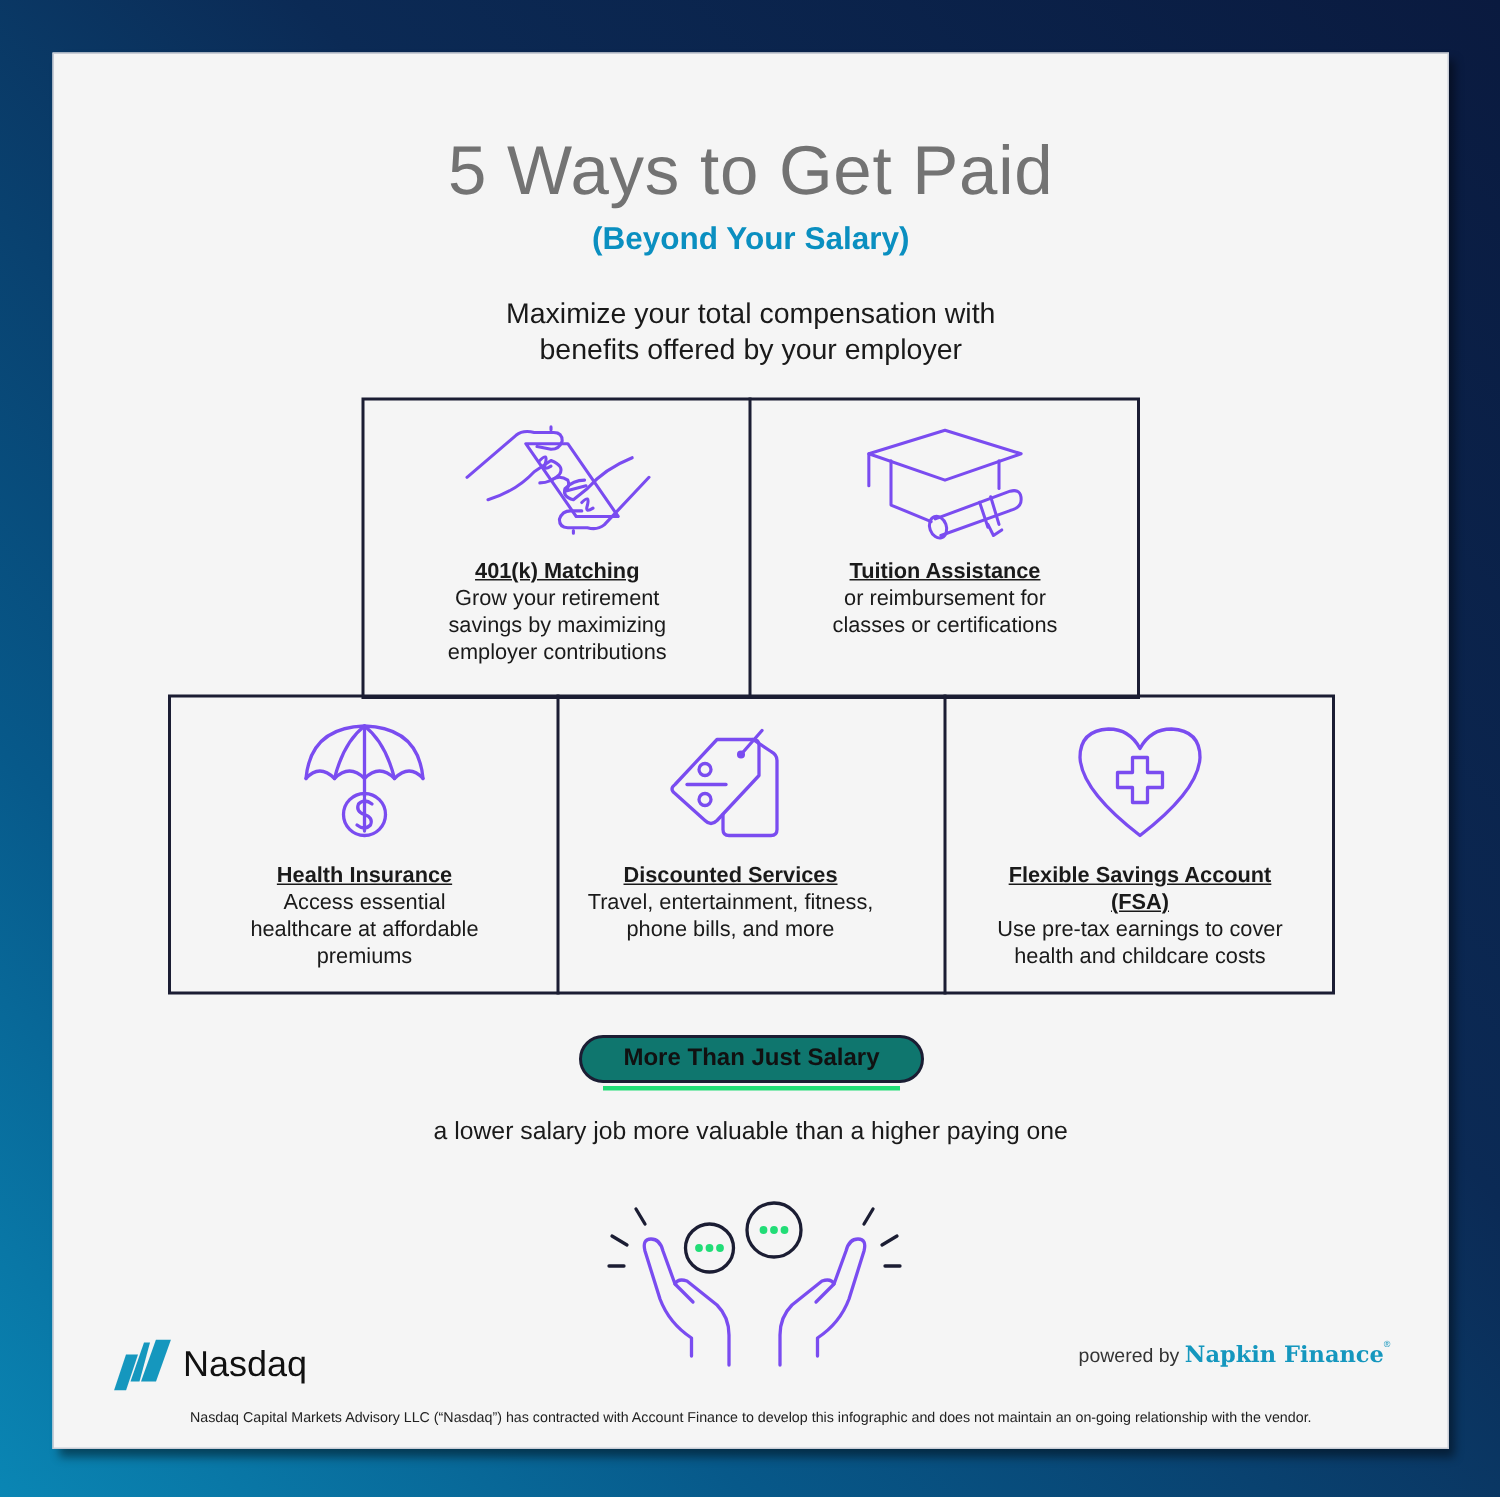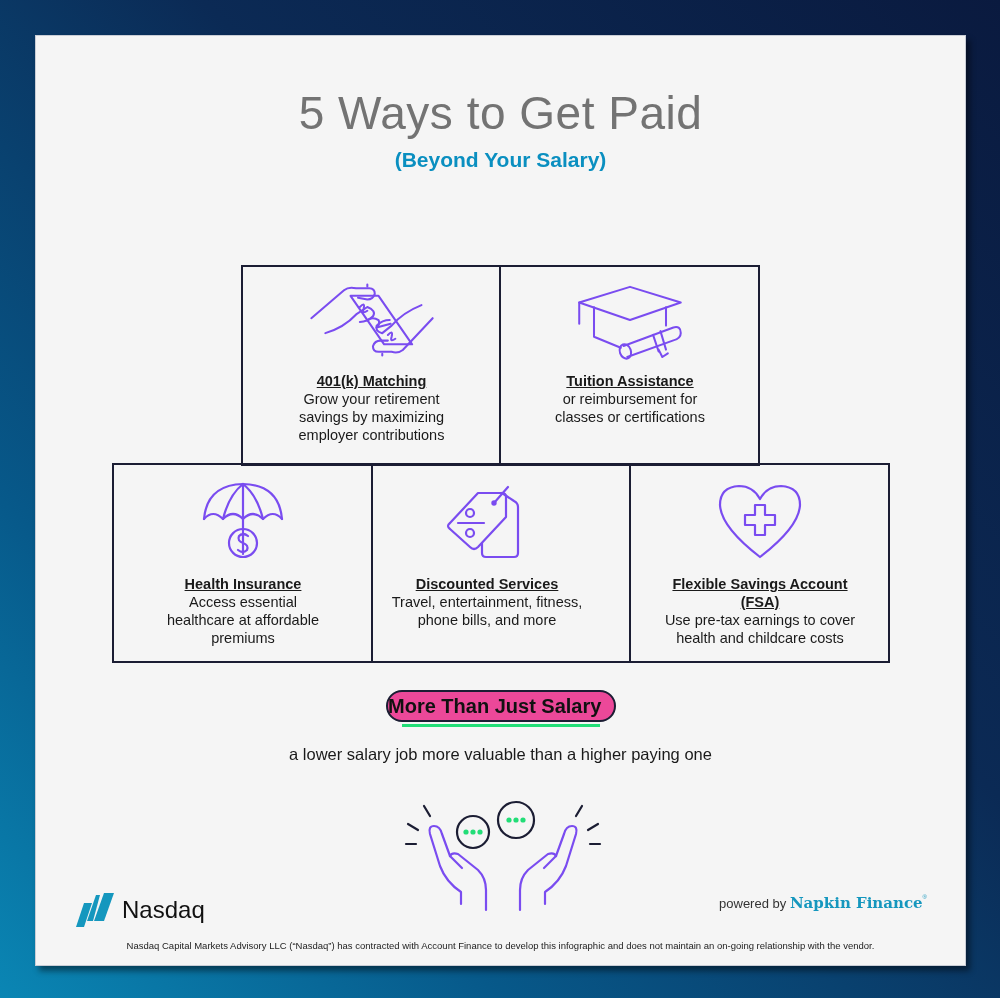--- a/index.html
+++ b/index.html
@@ -34,22 +34,22 @@
   .cell {
     position:absolute; box-sizing:border-box; text-align:center;
     color:#1a1a1a; font-size:14.5px; line-height:18px;
   }
   .cell .icon { display:block; margin:0 auto; }
   .cell .h { font-weight:700; font-size:14.5px;text-decoration:underline; }
   .divider { position:absolute; background:#1b1d33; }
   .pill {
     position:absolute; left:350px; top:654px; width:230px; height:32px;
     border:2px solid #1b1d33; border-radius:18px; box-sizing:border-box;
-    line-height:28px; font-size:20px; font-weight:700; color:#111;
-    background:#ec4899;
+    text-align:center; line-height:28px; font-size:16px; font-weight:700; color:#111;
+    background:#0f766e;
   }
   .pill-under {
     position:absolute; left:366px; top:688px; width:198px; height:3px; background:#22dd77;
   }
   .closing {
     left:0; width:929px; top:708px; text-align:center;
     font-size:16.5px; line-height:21px; color:#1a1a1a;
   }
   .logo { position:absolute; left:40px; top:857px; display:flex; align-items:center; }
   .logo-word { font-size:24px; font-weight:400; color:#111; margin-left:6px; }
@@ -64,20 +64,24 @@
     left:0; width:929px; top:904px; text-align:center; font-size:9.5px; color:#222;
   }
 </style>
 </head>
 <body>
 
 <div class="card">
 
   <div class="abs title">5 Ways to Get Paid</div>
   <div class="abs subtitle">(Beyond Your Salary)</div>
+  <div class="abs intro">
+    <div>Maximize your total compensation with</div>
+    <div>benefits offered by your employer</div>
+  </div>
 
   <div class="box" style="left:205px; top:229px; width:519px; height:201px;"></div>
   <div class="divider" style="left:463px; top:229px; width:2px; height:201px;"></div>
 
   <div class="box" style="left:76px; top:427px; width:778px; height:200px;"></div>
   <div class="divider" style="left:335px; top:427px; width:2px; height:200px;"></div>
   <div class="divider" style="left:593px; top:427px; width:2px; height:200px;"></div>
 
   <div class="cell" style="left:207px; top:240px; width:257px;">
     <svg class="icon" width="140" height="90" viewBox="0 0 150 90" fill="none" stroke="#7a4cf0" stroke-width="2.2" stroke-linejoin="round" stroke-linecap="round">

